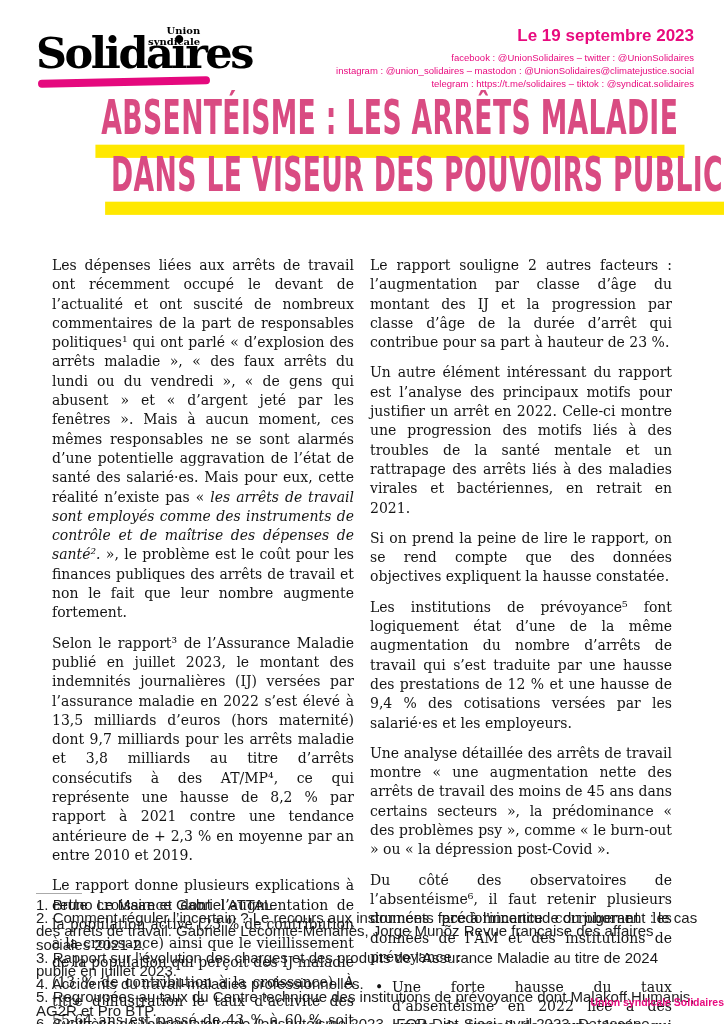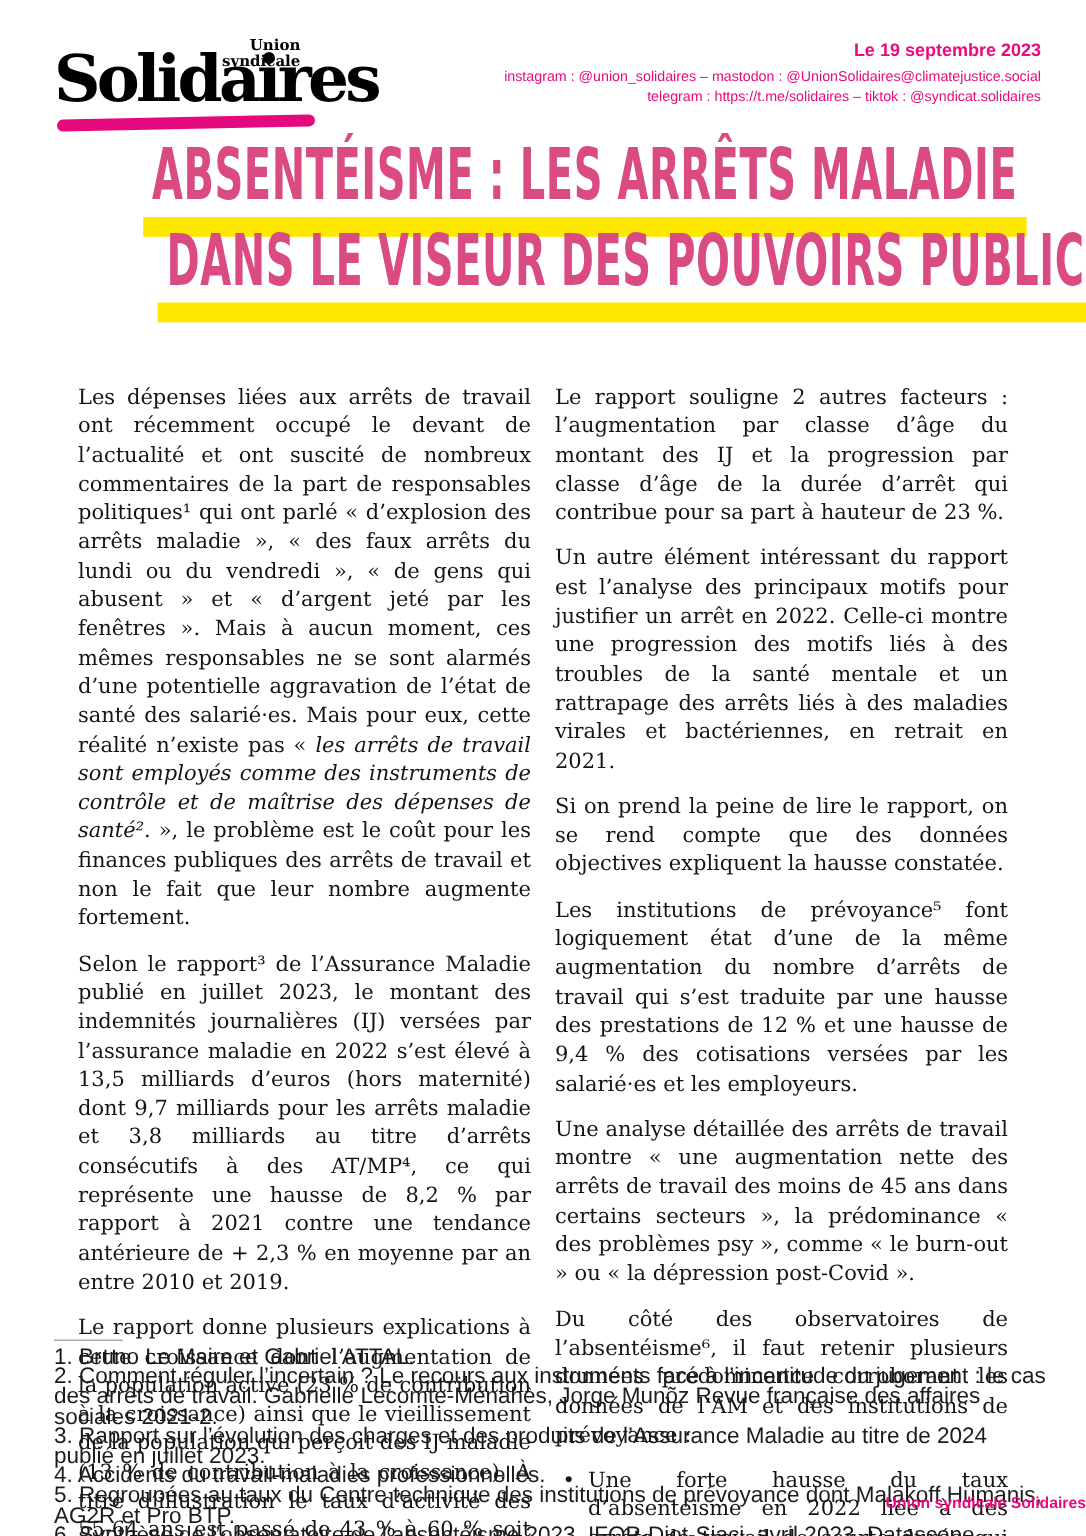--- a/index.html
+++ b/index.html
@@ -34,21 +34,21 @@
     width: 172px; height: 8px;
     background: #e5097e; border-radius: 5px;
     transform: rotate(-1.2deg);
   }
   .header-meta {
     text-align: right;
     font-family: "Liberation Sans", sans-serif;
     color: #e80a7e;
     padding-top: 6px;
   }
-  .date { font-size: 12px; font-weight: bold; margin-bottom: 5px; }
+  .date { font-size: 17px; font-weight: bold; margin-bottom: 5px; }
   .social-line { font-size: 9.5px; line-height: 13px; font-weight: normal; }
 
   
   .title-block {
     position: absolute; top: 104px; left: 0; right: 0;
     text-align: center;
     font-family: "DejaVu Sans", "Liberation Sans", sans-serif;
     font-weight: bold;
     color: #d94b82;
   }
@@ -121,20 +121,21 @@
     <div class="logo">
       <div class="logo-word">Solidaires</div>
       <div class="logo-tagline">
         <div>Union</div>
         <div>syndicale</div>
       </div>
       <div class="logo-stroke"></div>
     </div>
     <div class="header-meta">
       <div class="date">Le 19 septembre 2023</div>
+      <div class="social-line">facebook : @UnionSolidaires – twitter : @UnionSolidaires</div>
       <div class="social-line">instagram : @union_solidaires – mastodon : @UnionSolidaires@climatejustice.social</div>
       <div class="social-line">telegram : https://t.me/solidaires – tiktok : @syndicat.solidaires</div>
     </div>
   </div>
 
   <div class="title-block">
     <span class="title-line"><span class="title-text">ABSENTÉISME : LES ARRÊTS MALADIE</span></span>
     <span class="title-line"><span class="title-text">DANS LE VISEUR DES POUVOIRS PUBLICS</span></span>
   </div>
 

